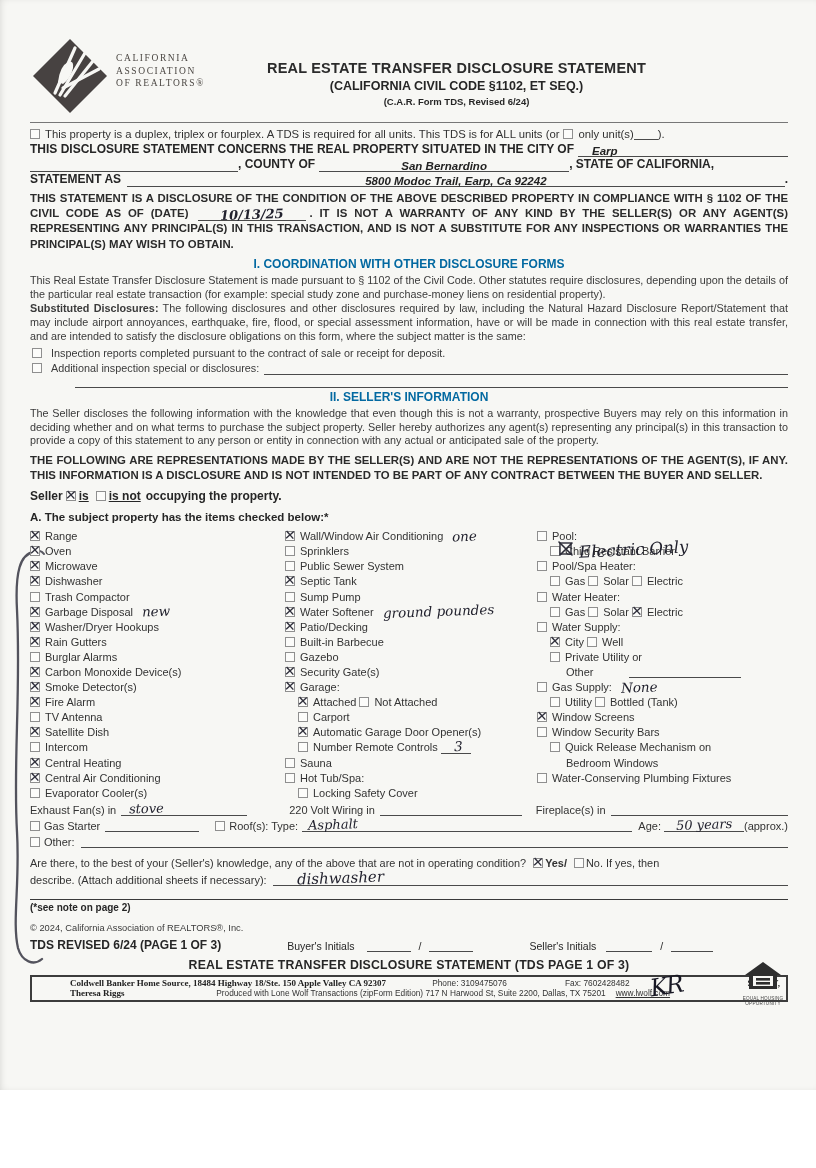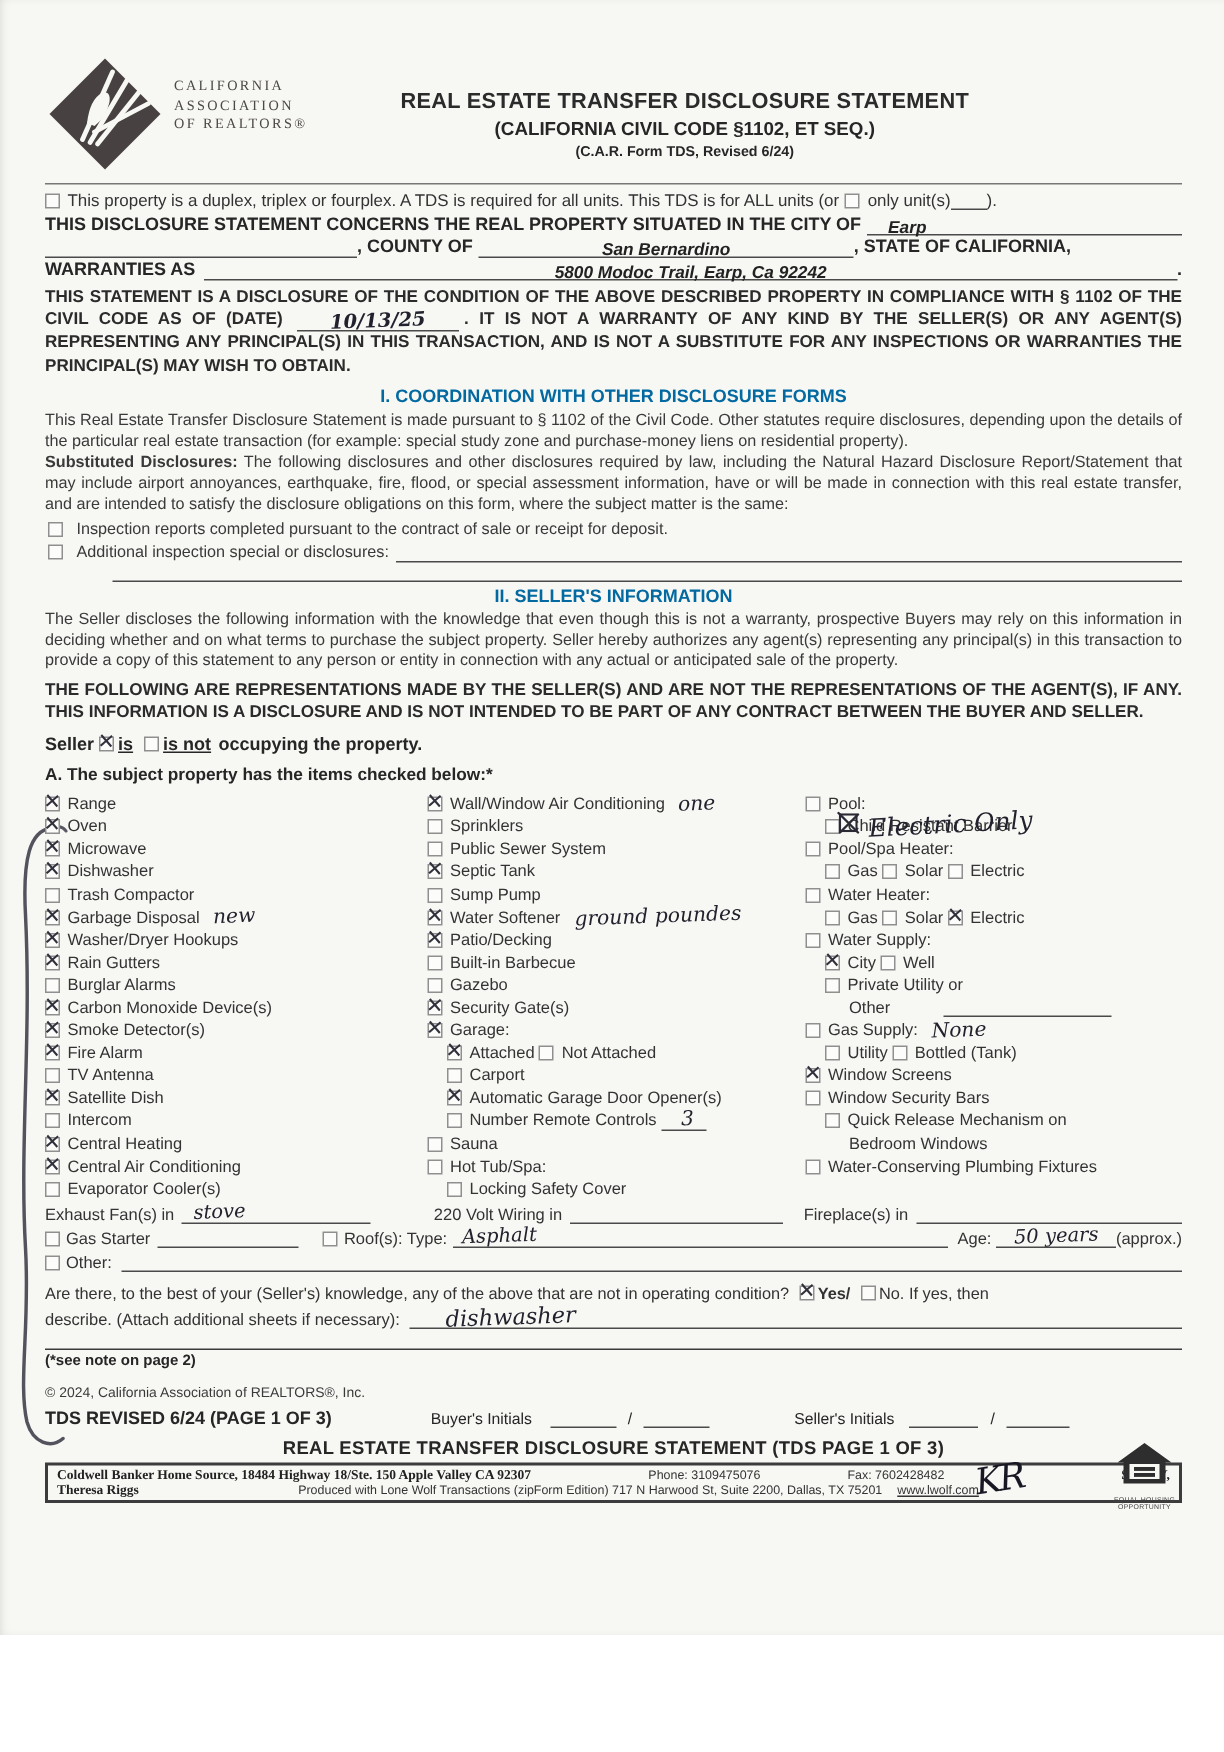--- a/index.html
+++ b/index.html
@@ -67,21 +67,21 @@
   .noteline{border-top:1.3px solid #3a3a3a;margin-top:13px;}
   .note{font-size:10px;font-weight:bold;padding-top:2px;}
 
   
   .copyright{font-size:9.3px;color:#3a3a3a;margin-top:10px;}
   .initrow{display:flex;align-items:flex-end;margin-top:5px;font-size:10.5px;}
   .initrow .rev{font-size:12px;font-weight:bold;}
   .initrow .fill{height:14px;}
   .ftitle{text-align:center;font-weight:bold;font-size:12.3px;margin-top:6px;letter-spacing:.2px;}
   .obox{border:2px solid #3c3c3c;margin-top:3px;padding:1px 6px 2px 6px;font-size:8.3px;color:#333;}
-  .obox .r{display:flex;align-items:baseline;}
+  .obox .r{display:flex;align-items:baseline;margin-left:32px;}
   .serif-b{font-family:"Liberation Serif",serif;font-weight:bold;font-size:9px;color:#222;}
   .link{text-decoration:underline;}
 
   .abs{position:absolute;}
   .elect{display:flex;align-items:center;}
   .elect .hw{font-size:16.5px;transform:rotate(-3deg);}
   .sig{font-family:"DejaVu Serif",serif;font-style:italic;font-size:24px;color:#181824;
        transform:rotate(-9deg);letter-spacing:-2px;}
   .eho{text-align:center;width:46px;}
   .eho .cap{font-size:4.6px;color:#444;line-height:5.2px;letter-spacing:.2px;}
@@ -138,21 +138,21 @@
       <span>THIS DISCLOSURE STATEMENT CONCERNS THE REAL PROPERTY SITUATED IN THE CITY OF</span>
       <span class="fill" style="flex:1;text-align:left;padding-left:14px;margin-left:4px"><span class="typed">Earp</span></span>
     </div>
     <div class="cline">
       <span class="fill" style="width:208px"></span>
       <span>, COUNTY OF</span>
       <span class="fill" style="width:250px;margin-left:4px"><span class="typed">San Bernardino</span></span>
       <span>, STATE OF CALIFORNIA,</span>
     </div>
     <div class="cline">
-      <span>WARRANTIES AS</span>
+      <span>STATEMENT AS</span>
       <span class="fill" style="flex:1;margin-left:6px"><span class="typed">5800 Modoc Trail, Earp, Ca  92242</span></span>
       <span>.</span>
     </div>
 
     <div class="bpara" style="margin-top:4px">
       <span>THIS STATEMENT IS A DISCLOSURE OF THE CONDITION OF THE ABOVE DESCRIBED PROPERTY IN COMPLIANCE WITH § 1102 OF THE CIVIL CODE AS OF (DATE)</span>
       <span class="fill" style="width:108px;margin:0 3px"><span class="hw">10/13/25</span></span><span>. IT IS NOT A WARRANTY OF ANY KIND BY THE SELLER(S) OR ANY AGENT(S) REPRESENTING ANY PRINCIPAL(S) IN THIS TRANSACTION, AND IS NOT A SUBSTITUTE FOR ANY INSPECTIONS OR WARRANTIES THE PRINCIPAL(S) MAY WISH TO OBTAIN.</span>
     </div>
 
     <div class="shead">I. COORDINATION WITH OTHER DISCLOSURE FORMS</div>

